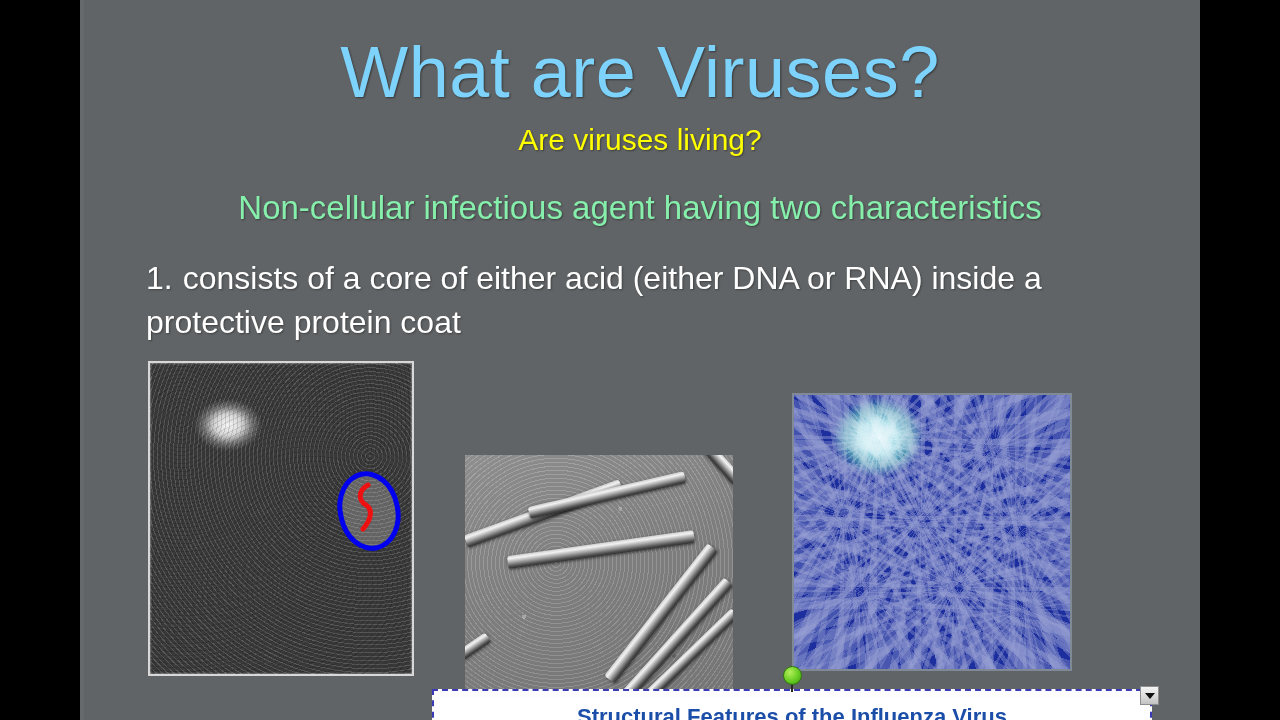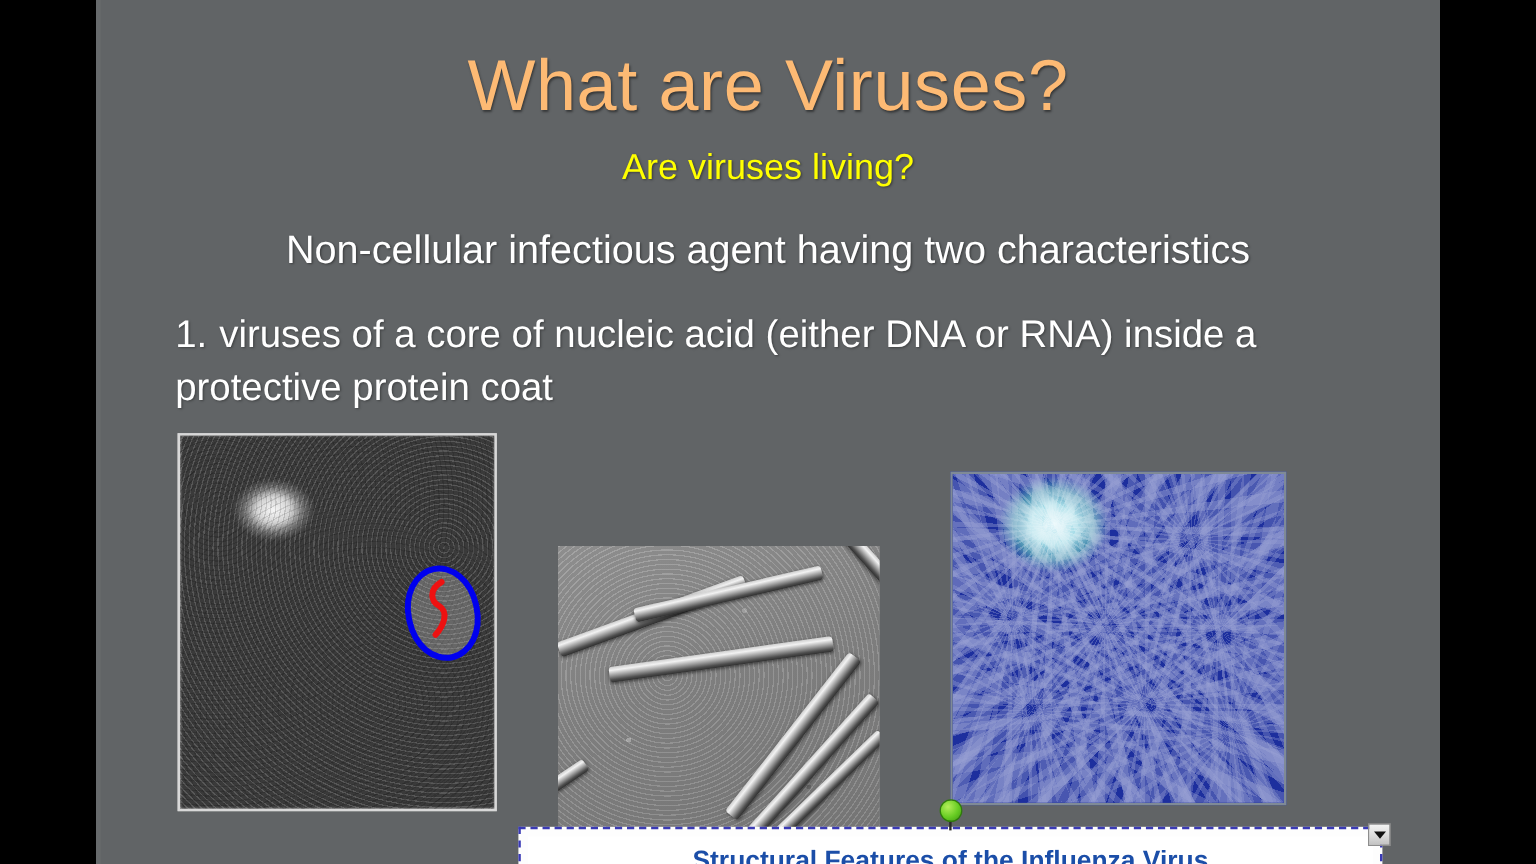--- a/index.html
+++ b/index.html
@@ -53,22 +53,22 @@
     opacity: .6;
   }
 
   
   .title {
     position: absolute;
     left: 0;
     top: 38px;
     width: 1120px;
     text-align: center;
-    color: #fdba74;
-    font-size: 60px;
+    color: #7dd3fc;
+    font-size: 72px;
     line-height: 68px;
     font-weight: 400;
     letter-spacing: .5px;
     text-shadow: 1px 1px 2px rgba(0,0,0,.45);
     white-space: nowrap;
   }
 
   .subtitle {
     position: absolute;
     left: 0;
@@ -82,21 +82,21 @@
     text-shadow: 1px 1px 2px rgba(0,0,0,.4);
     white-space: nowrap;
   }
 
   .tagline {
     position: absolute;
     left: 0;
     top: 186px;
     width: 1120px;
     text-align: center;
-    color: #ffffff;
+    color: #86efac;
     font-size: 33px;
     line-height: 44px;
     font-weight: 400;
     text-shadow: 1px 1px 2px rgba(0,0,0,.4);
     white-space: nowrap;
   }
 
   .body-item {
     position: absolute;
     left: 66px;
@@ -343,21 +343,21 @@
 
     <div class="slide-seam"></div>
 
     <div class="title">What are Viruses?</div>
 
     <div class="subtitle">Are viruses living?</div>
 
     <div class="tagline">Non-cellular infectious agent having two characteristics</div>
 
     <div class="body-item">
-      <span class="num">1.</span><span>viruses of a core of nucleic acid (either DNA or RNA) inside a protective protein coat</span>
+      <span class="num">1.</span><span>consists of a core of either acid (either DNA or RNA) inside a protective protein coat</span>
     </div>
 
     <div class="figure" id="fig-flu-em">
       <div class="plate"></div>
       <div class="grain"></div>
       <div class="annot-ellipse"></div>
       <svg class="annot-squiggle" viewBox="0 0 36 52">
         <path d="M20 4 C 9 10, 11 20, 18 24 C 26 29, 22 40, 15 48" stroke="#ee1111" stroke-width="5" fill="none" stroke-linecap="round"></path>
       </svg>
     </div>

